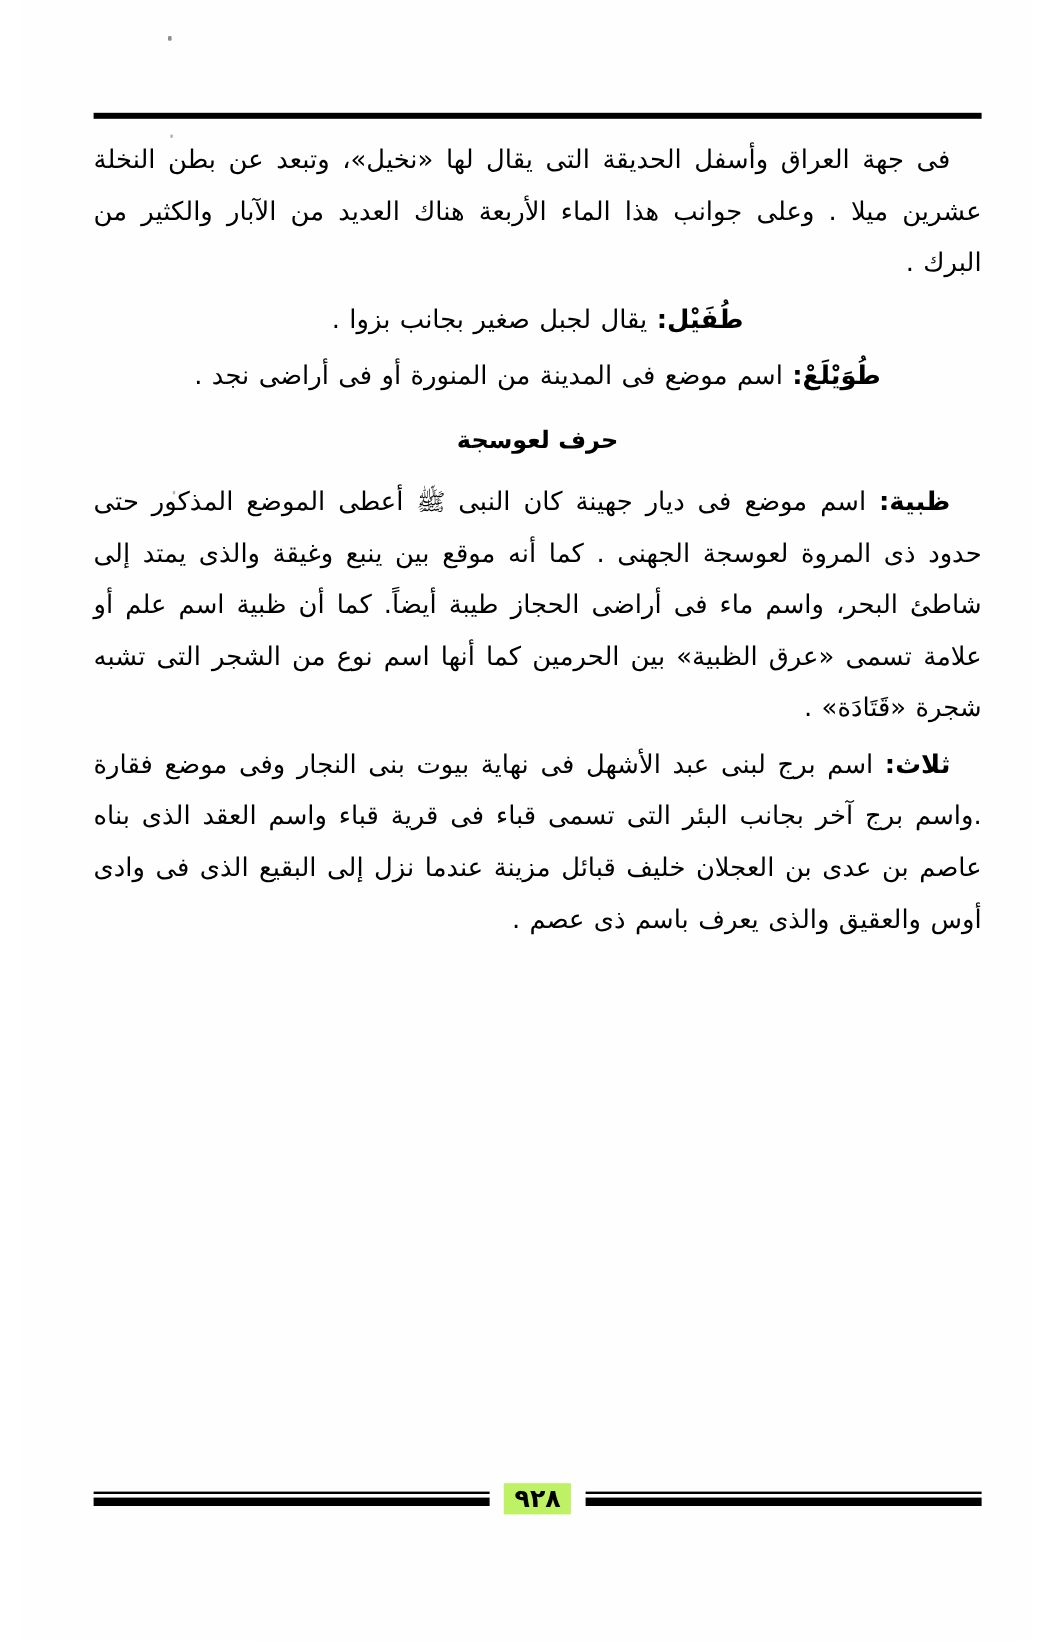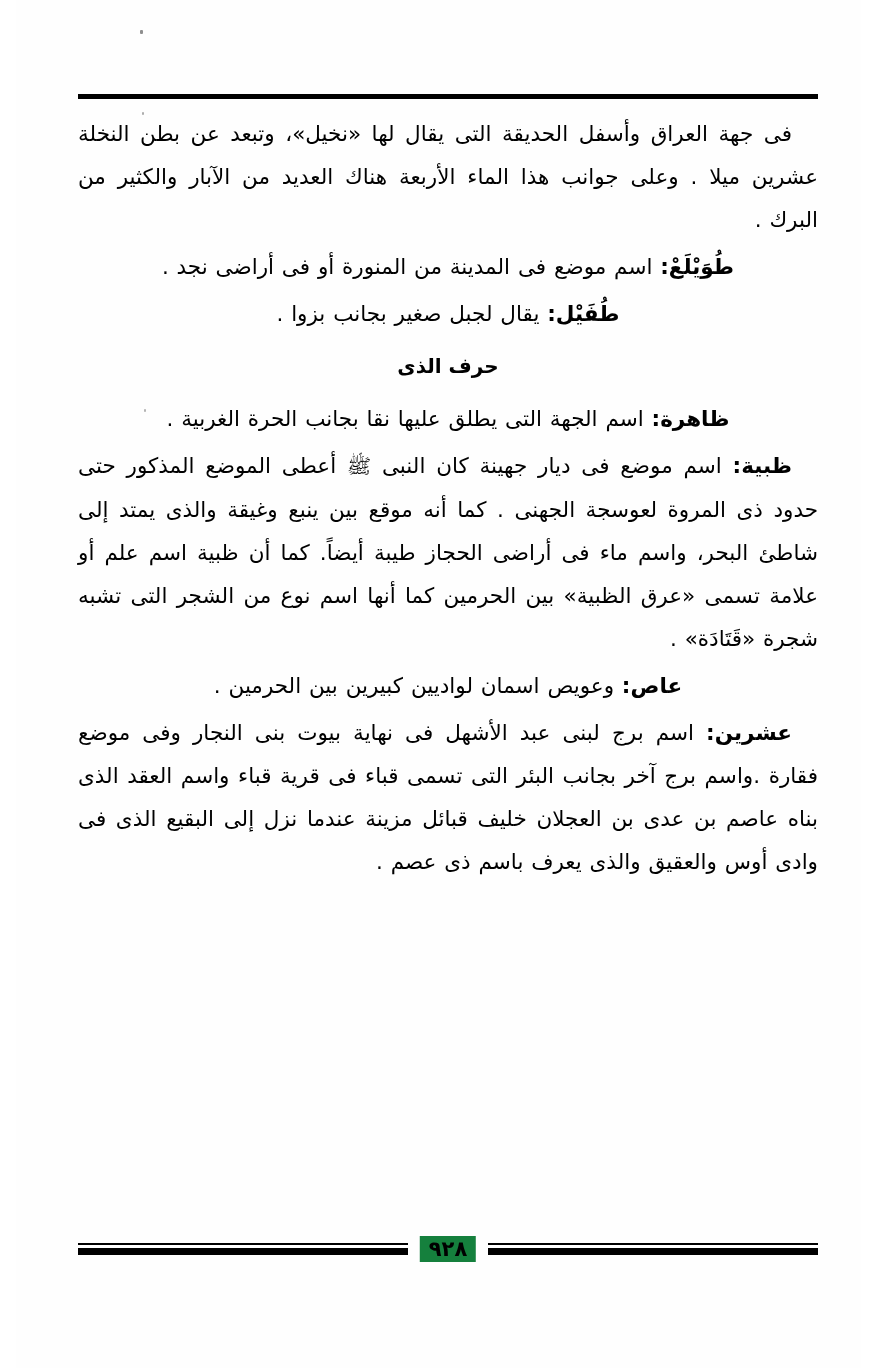--- a/index.html
+++ b/index.html
@@ -135,56 +135,54 @@
 
   .page-number {
     position: absolute;
     left: 50%;
     top: -7px;
     transform: translateX(-50%);
     font-size: 21px;
     font-weight: bold;
     line-height: 26px;
     color: #000;
-    background: #15803d;
+    background: #bef264;
     padding: 0 9px;
     letter-spacing: 0;
   }
 </style>
 </head>
 <body>
 
 <div class="page">
 
   <span class="speck speck-a"></span>
   <span class="speck speck-b"></span>
   <span class="speck speck-c"></span>
 
   <div class="rule-top"></div>
 
   <div class="textblock">
 
     <p class="para indent">فى جهة العراق وأسفل الحديقة التى يقال لها «نخيل»، وتبعد عن بطن النخلة عشرين ميلا . وعلى جوانب هذا الماء الأربعة هناك العديد من الآبار والكثير من البرك .</p>
 
+    <p class="para short"><span class="headword">طُفَيْل:</span> يقال لجبل صغير بجانب بزوا .</p>
+
     <p class="para short"><span class="headword">طُوَيْلَعْ:</span> اسم موضع فى المدينة من المنورة أو فى أراضى نجد .</p>
 
-    <p class="para short"><span class="headword">طُفَيْل:</span> يقال لجبل صغير بجانب بزوا .</p>
+    <h2 class="section">حرف لعوسجة</h2>
 
-    <h2 class="section">حرف الذى</h2>
-
-    <p class="para short"><span class="headword">ظاهرة:</span> اسم الجهة التى يطلق عليها نقا بجانب الحرة الغربية .</p>
 
     <p class="para indent"><span><span class="headword">ظبية:</span> اسم موضع فى ديار جهينة كان النبى </span><span class="pbuh">ﷺ</span><span> أعطى الموضع المذكور حتى حدود ذى المروة لعوسجة الجهنى . كما أنه موقع بين ينبع وغيقة والذى يمتد إلى شاطئ البحر، واسم ماء فى أراضى الحجاز طيبة أيضاً. كما أن ظبية اسم علم أو علامة تسمى «عرق الظبية» بين الحرمين كما أنها اسم نوع من الشجر التى تشبه شجرة «قَتَادَة» .</span></p>
 
 
 
 
-    <p class="para short"><span class="headword">عاص:</span> وعويص اسمان لواديين كبيرين بين الحرمين .</p>
 
-    <p class="para indent"><span class="headword">عشرين:</span> اسم برج لبنى عبد الأشهل فى نهاية بيوت بنى النجار وفى موضع فقارة .واسم برج آخر بجانب البئر التى تسمى قباء فى قرية قباء واسم العقد الذى بناه عاصم بن عدى بن العجلان خليف قبائل مزينة عندما نزل إلى البقيع الذى فى وادى أوس والعقيق والذى يعرف باسم ذى عصم .</p>
+    <p class="para indent"><span class="headword">ثلاث:</span> اسم برج لبنى عبد الأشهل فى نهاية بيوت بنى النجار وفى موضع فقارة .واسم برج آخر بجانب البئر التى تسمى قباء فى قرية قباء واسم العقد الذى بناه عاصم بن عدى بن العجلان خليف قبائل مزينة عندما نزل إلى البقيع الذى فى وادى أوس والعقيق والذى يعرف باسم ذى عصم .</p>
 
   </div>
 
   <div class="footer">
     <div class="footer-rules right">
       <div class="thin"></div>
       <div class="thick"></div>
     </div>
     <div class="footer-rules left">
       <div class="thin"></div>

